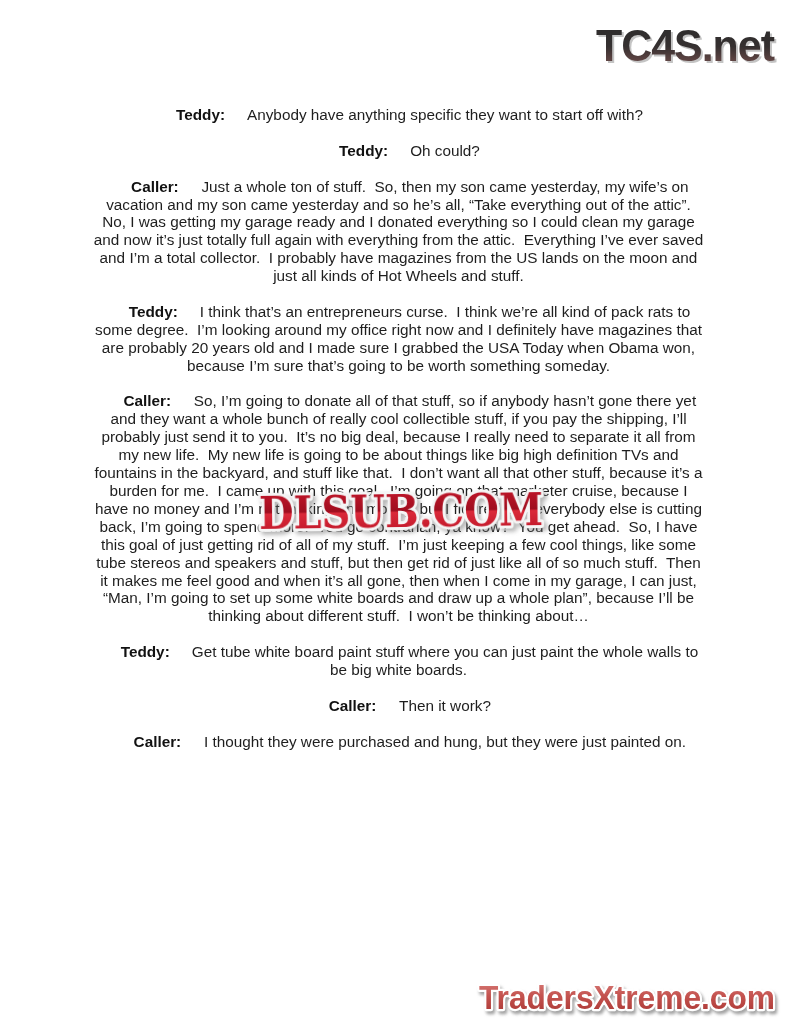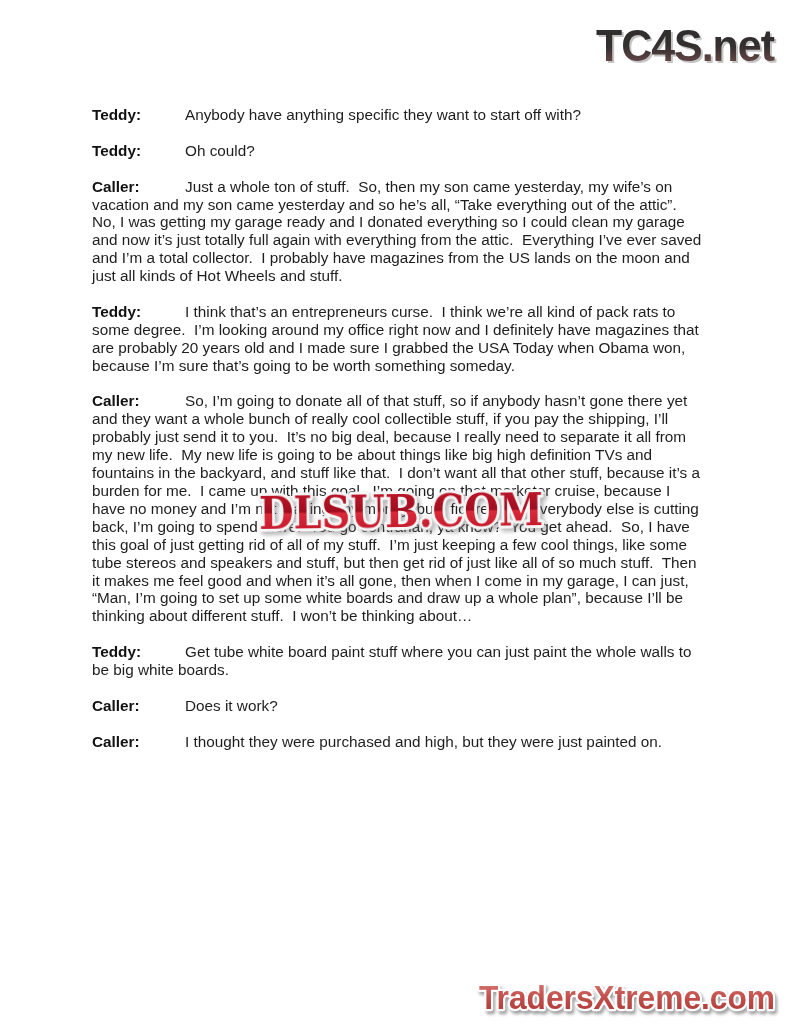--- a/index.html
+++ b/index.html
@@ -11,21 +11,21 @@
     overflow: hidden;
   }
   .page { position: absolute; inset: 0; background: #ffffff; }
 
   
   .logo-top { position: absolute; top: 20px; right: 11px; }
 
   
   .content {
     position: absolute; left: 92px; top: 106px; width: 613px;
-    font-size: 15.3px; line-height: 17.9px; color: #1e1e1e;
+    font-size: 15.3px; line-height: 17.9px; color: #1e1e1e; text-align: center;
   }
   .para { margin: 0 0 17.9px 0; }
   .speaker { display: inline-block; width: 93px; font-weight: bold; color: #111; }
   .speech { white-space: pre-wrap; }
 
   
   .watermark {
     position: absolute; left: 251px; top: 482px;
     transform: rotate(-0.8deg);
     filter: drop-shadow(3px 3px 2px rgba(110,110,110,0.5));
@@ -64,24 +64,24 @@
   <p class="para"><span class="speaker">Teddy:</span><span class="speech">Oh could?</span></p>
 
   <p class="para"><span class="speaker">Caller:</span><span class="speech">Just a whole ton of stuff.  So, then my son came yesterday, my wife’s on vacation and my son came yesterday and so he’s all, “Take everything out of the attic”.  No, I was getting my garage ready and I donated everything so I could clean my garage and now it’s just totally full again with everything from the attic.  Everything I’ve ever saved and I’m a total collector.  I probably have magazines from the US lands on the moon and just all kinds of Hot Wheels and stuff.</span></p>
 
   <p class="para"><span class="speaker">Teddy:</span><span class="speech">I think that’s an entrepreneurs curse.  I think we’re all kind of pack rats to some degree.  I’m looking around my office right now and I definitely have magazines that are probably 20 years old and I made sure I grabbed the USA Today when Obama won, because I’m sure that’s going to be worth something someday.</span></p>
 
   <p class="para"><span class="speaker">Caller:</span><span class="speech">So, I’m going to donate all of that stuff, so if anybody hasn’t gone there yet and they want a whole bunch of really cool collectible stuff, if you pay the shipping, I’ll probably just send it to you.  It’s no big deal, because I really need to separate it all from my new life.  My new life is going to be about things like big high definition TVs and fountains in the backyard, and stuff like that.  I don’t want all that other stuff, because it’s a burden for me.  I came up with this goal.  I’m going on that marketer cruise, because I have no money and I’m not making any money, but I figured that everybody else is cutting back, I’m going to spend more.  You go contrarian, ya know?  You get ahead.  So, I have this goal of just getting rid of all of my stuff.  I’m just keeping a few cool things, like some tube stereos and speakers and stuff, but then get rid of just like all of so much stuff.  Then it makes me feel good and when it’s all gone, then when I come in my garage, I can just, “Man, I’m going to set up some white boards and draw up a whole plan”, because I’ll be thinking about different stuff.  I won’t be thinking about…</span></p>
 
   <p class="para"><span class="speaker">Teddy:</span><span class="speech">Get tube white board paint stuff where you can just paint the whole walls to be big white boards.</span></p>
 
-  <p class="para"><span class="speaker">Caller:</span><span class="speech">Does it work?</span></p>
+  <p class="para"><span class="speaker">Caller:</span><span class="speech">Then it work?</span></p>
 
 
-  <p class="para"><span class="speaker">Caller:</span><span class="speech">I thought they were purchased and high, but they were just painted on.</span></p>
+  <p class="para"><span class="speaker">Caller:</span><span class="speech">I thought they were purchased and hung, but they were just painted on.</span></p>
 </div>
 
   <div class="watermark">
     <svg width="300" height="56" viewBox="0 0 300 56">
       <defs>
         <linearGradient id="wmgrad" x1="0" y1="0" x2="0" y2="1">
           <stop offset="0" stop-color="#c8172b"></stop>
           <stop offset="0.48" stop-color="#9f0e1f"></stop>
           <stop offset="0.52" stop-color="#da2939"></stop>
           <stop offset="1" stop-color="#b91325"></stop>

